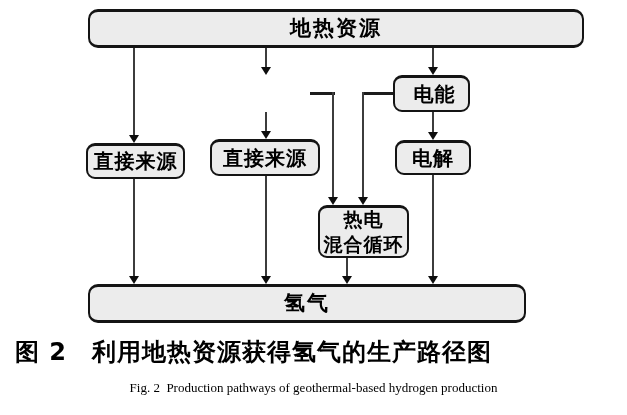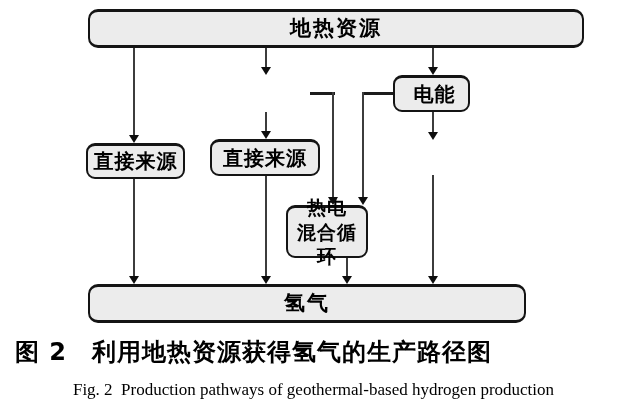--- a/index.html
+++ b/index.html
@@ -76,41 +76,42 @@
     color: #000000;
     white-space: pre;
   }
   .caption-en {
     position: absolute;
     left: 0;
     top: 380px;
     width: 627px;
     text-align: center;
     font-family: "Liberation Serif", "DejaVu Serif", serif;
-    font-size: 17px;
+    font-size: 13px;
     color: #000000;
     white-space: pre;
   }
 </style>
 </head>
 <body>
 
 <div class="screenshot">
 
   <div class="node node--wide" style="left:88px; top:9px; width:496px; height:39px;">地热资源</div>
 
 
   <div class="node" style="left:393px; top:75px; width:77px; height:37px;padding-left:6px;">电能</div>
 
   <div class="node" style="left:86px; top:143px; width:99px; height:36px;">直接来源</div>
 
   <div class="node" style="left:210px; top:139px; width:110px; height:37px;">直接来源</div>
 
+  <div class="node" style="left:395px; top:140px; width:76px; height:35px;">电解</div>
 
-  <div class="node node--hybrid" style="left:286px; top:205px; width:82px; height:53px;">热电
+  <div class="node node--hybrid" style="left:318px; top:205px; width:91px; height:53px;">热电
 混合循环</div>
 
   <div class="node node--wide" style="left:88px; top:284px; width:438px; height:39px;">氢气</div>
 
   <div class="vline" style="left:133px; top:48px; height:88px;"></div>
   <div class="arrowhead" style="left:129px; top:135px;"></div>
 
   <div class="vline" style="left:265px; top:48px; height:20px;"></div>
   <div class="arrowhead" style="left:261px; top:67px;"></div>
 

